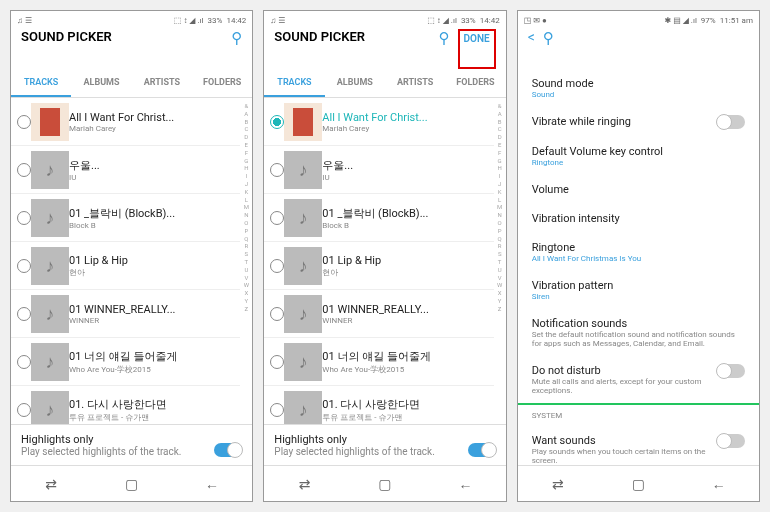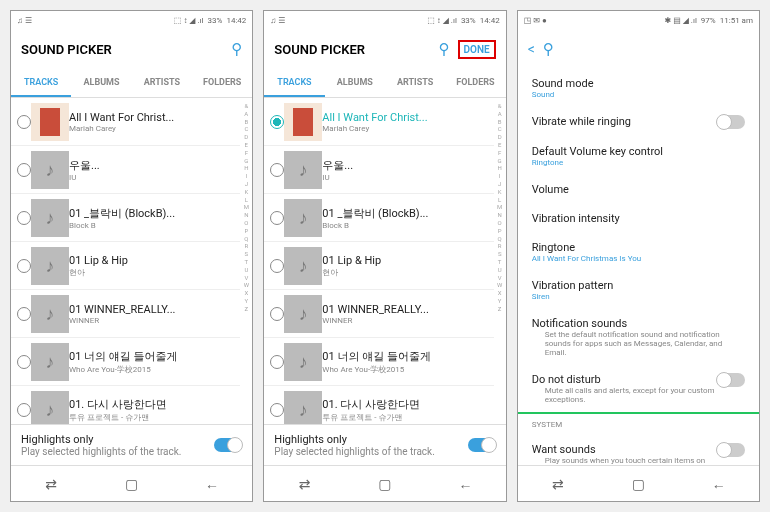--- a/index.html
+++ b/index.html
@@ -1,56 +1,56 @@
 <!DOCTYPE html>
 <html><head>
 <meta charset="utf-8">
 <style>
 * { box-sizing: border-box; margin: 0; padding: 0; }
 body { background: #f0f0f0; font-family: -apple-system, Roboto, sans-serif; display: flex; gap: 10px; padding: 10px; }
 .phone { width: 250px; height: 492px; background: #fff; border: 1px solid #999; display: flex; flex-direction: column; font-size: 10px; overflow: hidden; }
 .status-bar { height: 18px; background: #fff; display: flex; justify-content: flex-end; align-items: center; padding: 0 6px; gap: 4px; font-size: 8px; color: #666; }
 .status-bar .left { margin-right: auto; display: flex; gap: 3px; }
-.header { height: 40px; display: flex; align-items: center; padding: 0 10px; gap: 8px; }
+.header { height: 40px; display: flex; padding: 0 10px; gap: 8px; }
 .header-title { font-weight: 600; font-size: 13px; flex: 1; }
 .header-back { color: #3aa0dd; font-size: 14px; }
 .search-icon { color: #3aa0dd; font-size: 15px; }
 .done-btn { border: 2px solid #d00; padding: 2px 4px; color: #3aa0dd; font-weight: 600; font-size: 10px; }
 .tabs { display: flex; border-bottom: 1px solid #ddd; }
 .tab { flex: 1; text-align: center; padding: 8px 0; font-size: 9px; color: #888; font-weight: 700; }
 .tab.active { color: #3aa0dd; border-bottom: 2px solid #3aa0dd; font-weight: 600; }
 .content { flex: 1; overflow: hidden; position: relative; }
 .track-list { position: absolute; top: 0; left: 0; right: 12px; bottom: 0; }
 .track-row { display: flex; align-items: center; padding: 2px 6px; height: 48px; border-bottom: 1px solid #eee; }
 .radio { width: 14px; height: 14px; border: 1.5px solid #888; border-radius: 50%; flex-shrink: 0; }
 .radio.selected { border-color: #1db6b8; background: radial-gradient(circle, #1db6b8 45%, #fff 50%); }
 .thumb { width: 38px; height: 38px; background: #bbb; display: flex; align-items: center; justify-content: center; color: #777; font-size: 18px; flex-shrink: 0; }
 .thumb.album { background: #f5e6d8; }
 .thumb.album::before { content: ''; width: 20px; height: 28px; background: #c94d3a; display: block; }
 .track-info { flex: 1; min-width: 0; }
 .track-title { font-size: 11px; color: #222; white-space: nowrap; overflow: hidden; text-overflow: ellipsis; }
 .track-title.selected { color: #1db6b8; }
 .track-artist { font-size: 8px; color: #888; white-space: nowrap; overflow: hidden; text-overflow: ellipsis; }
 .index-bar { position: absolute; right: 0; top: 0; bottom: 0; width: 12px; display: flex; flex-direction: column; justify-content: flex-start; padding: 4px 0; color: #aaa; font-size: 6px; text-align: center; line-height: 1.3; }
-.highlights { border-top: 1px solid #ddd; padding: 8px 10px; display: flex; align-items: center; }
+.highlights { border-top: 1px solid #ddd; padding: 8px 10px; display: flex; align-items: flex-end; }
 .highlights-text { flex: 1; }
 .highlights-title { font-size: 11px; color: #222; }
 .highlights-sub { font-size: 10px; color: #888; }
 .toggle { width: 28px; height: 14px; background: #3aa0dd; border-radius: 7px; position: relative; }
 .toggle::after { content: ''; position: absolute; width: 14px; height: 14px; background: #fff; border-radius: 50%; right: -1px; top: -1px; border: 1px solid #bbb; }
 .toggle.off { background: #ccc; }
 .toggle.off::after { right: auto; left: -1px; }
 .nav-bar { height: 36px; border-top: 1px solid #ddd; display: flex; }
 .nav-btn { flex: 1; display: flex; align-items: center; justify-content: center; color: #666; font-size: 14px; }
 .settings-list { flex: 1; overflow-y: auto; }
 .setting-row { padding: 8px 14px; display: flex; align-items: flex-start; }
 .setting-info { flex: 1; }
 .setting-title { font-size: 11px; color: #222; }
 .setting-sub { font-size: 8px; color: #3aa0dd; }
-.setting-sub.gray { color: #888; margin-left: 13px; }
+.setting-sub.gray { color: #888; }
 .section-header { padding: 6px 14px; font-size: 8px; color: #888; border-top: 2px solid #22c55e; }
 </style>
 </head>
 <body>
 
 <div class="phone">
   <div class="status-bar">
     <span class="left">♫ ☰</span>
     <span>⬚ ↕ ◢ .ıl</span>
     <span>33%</span>

